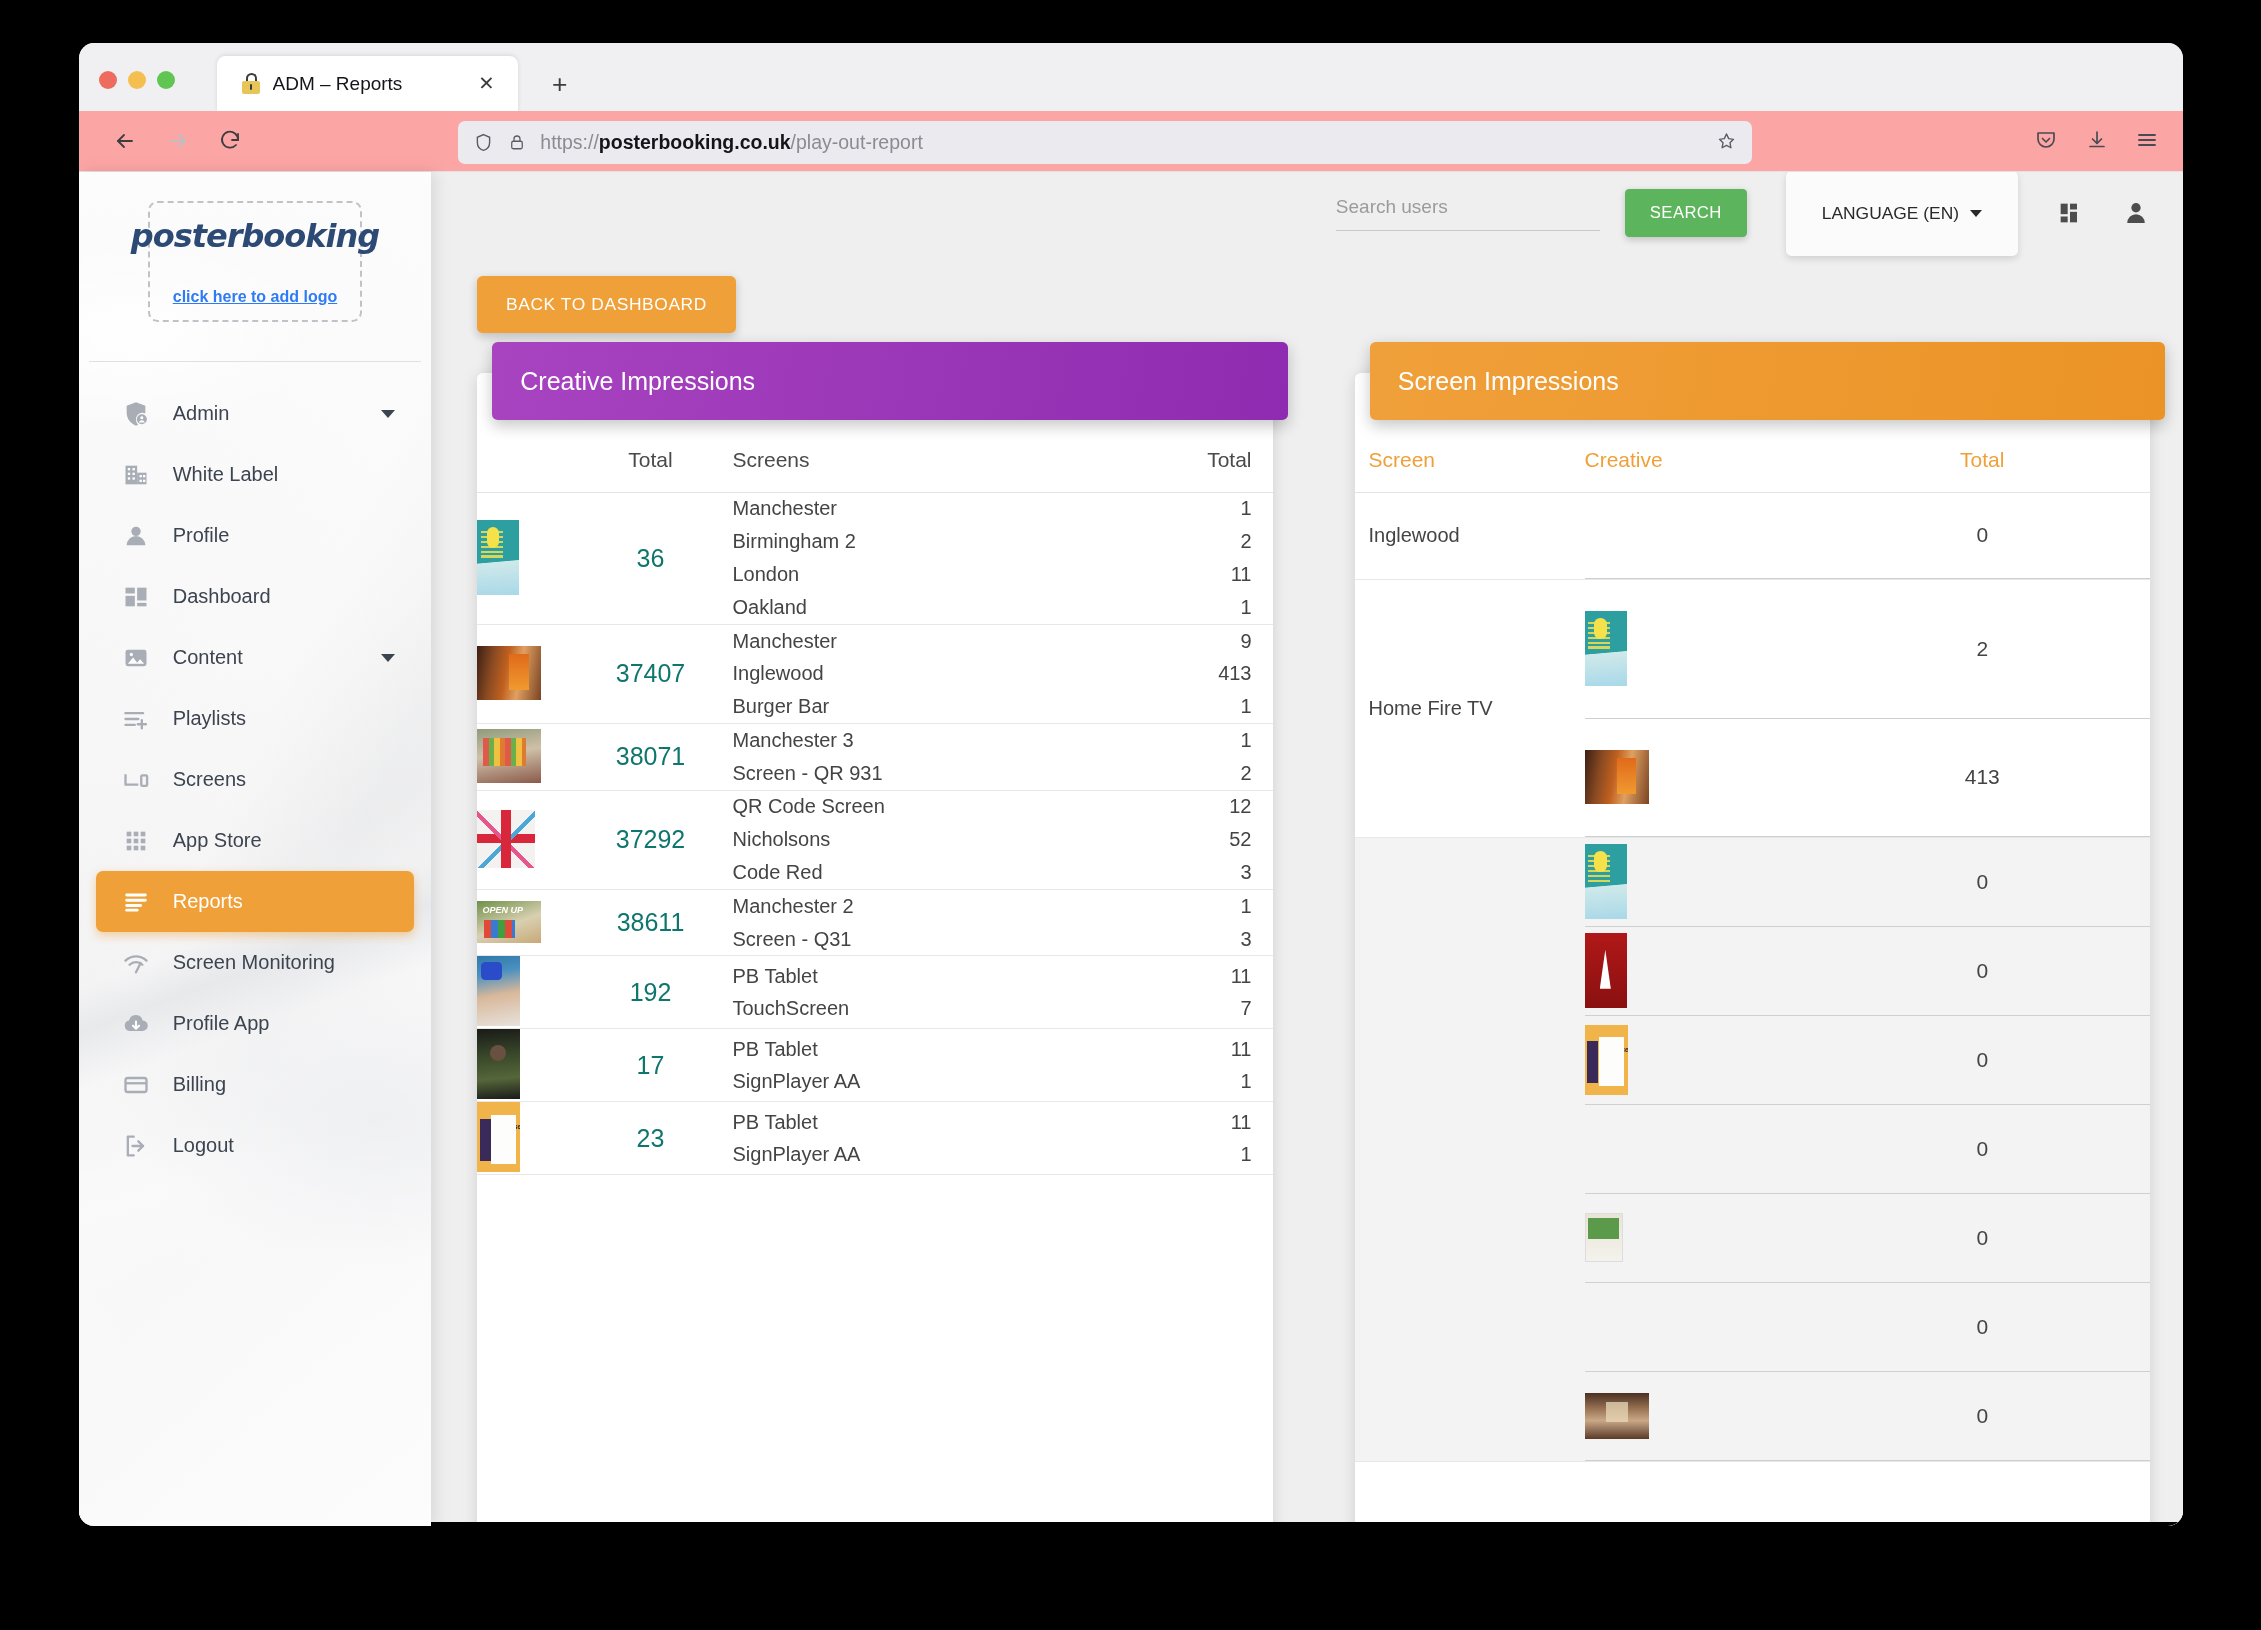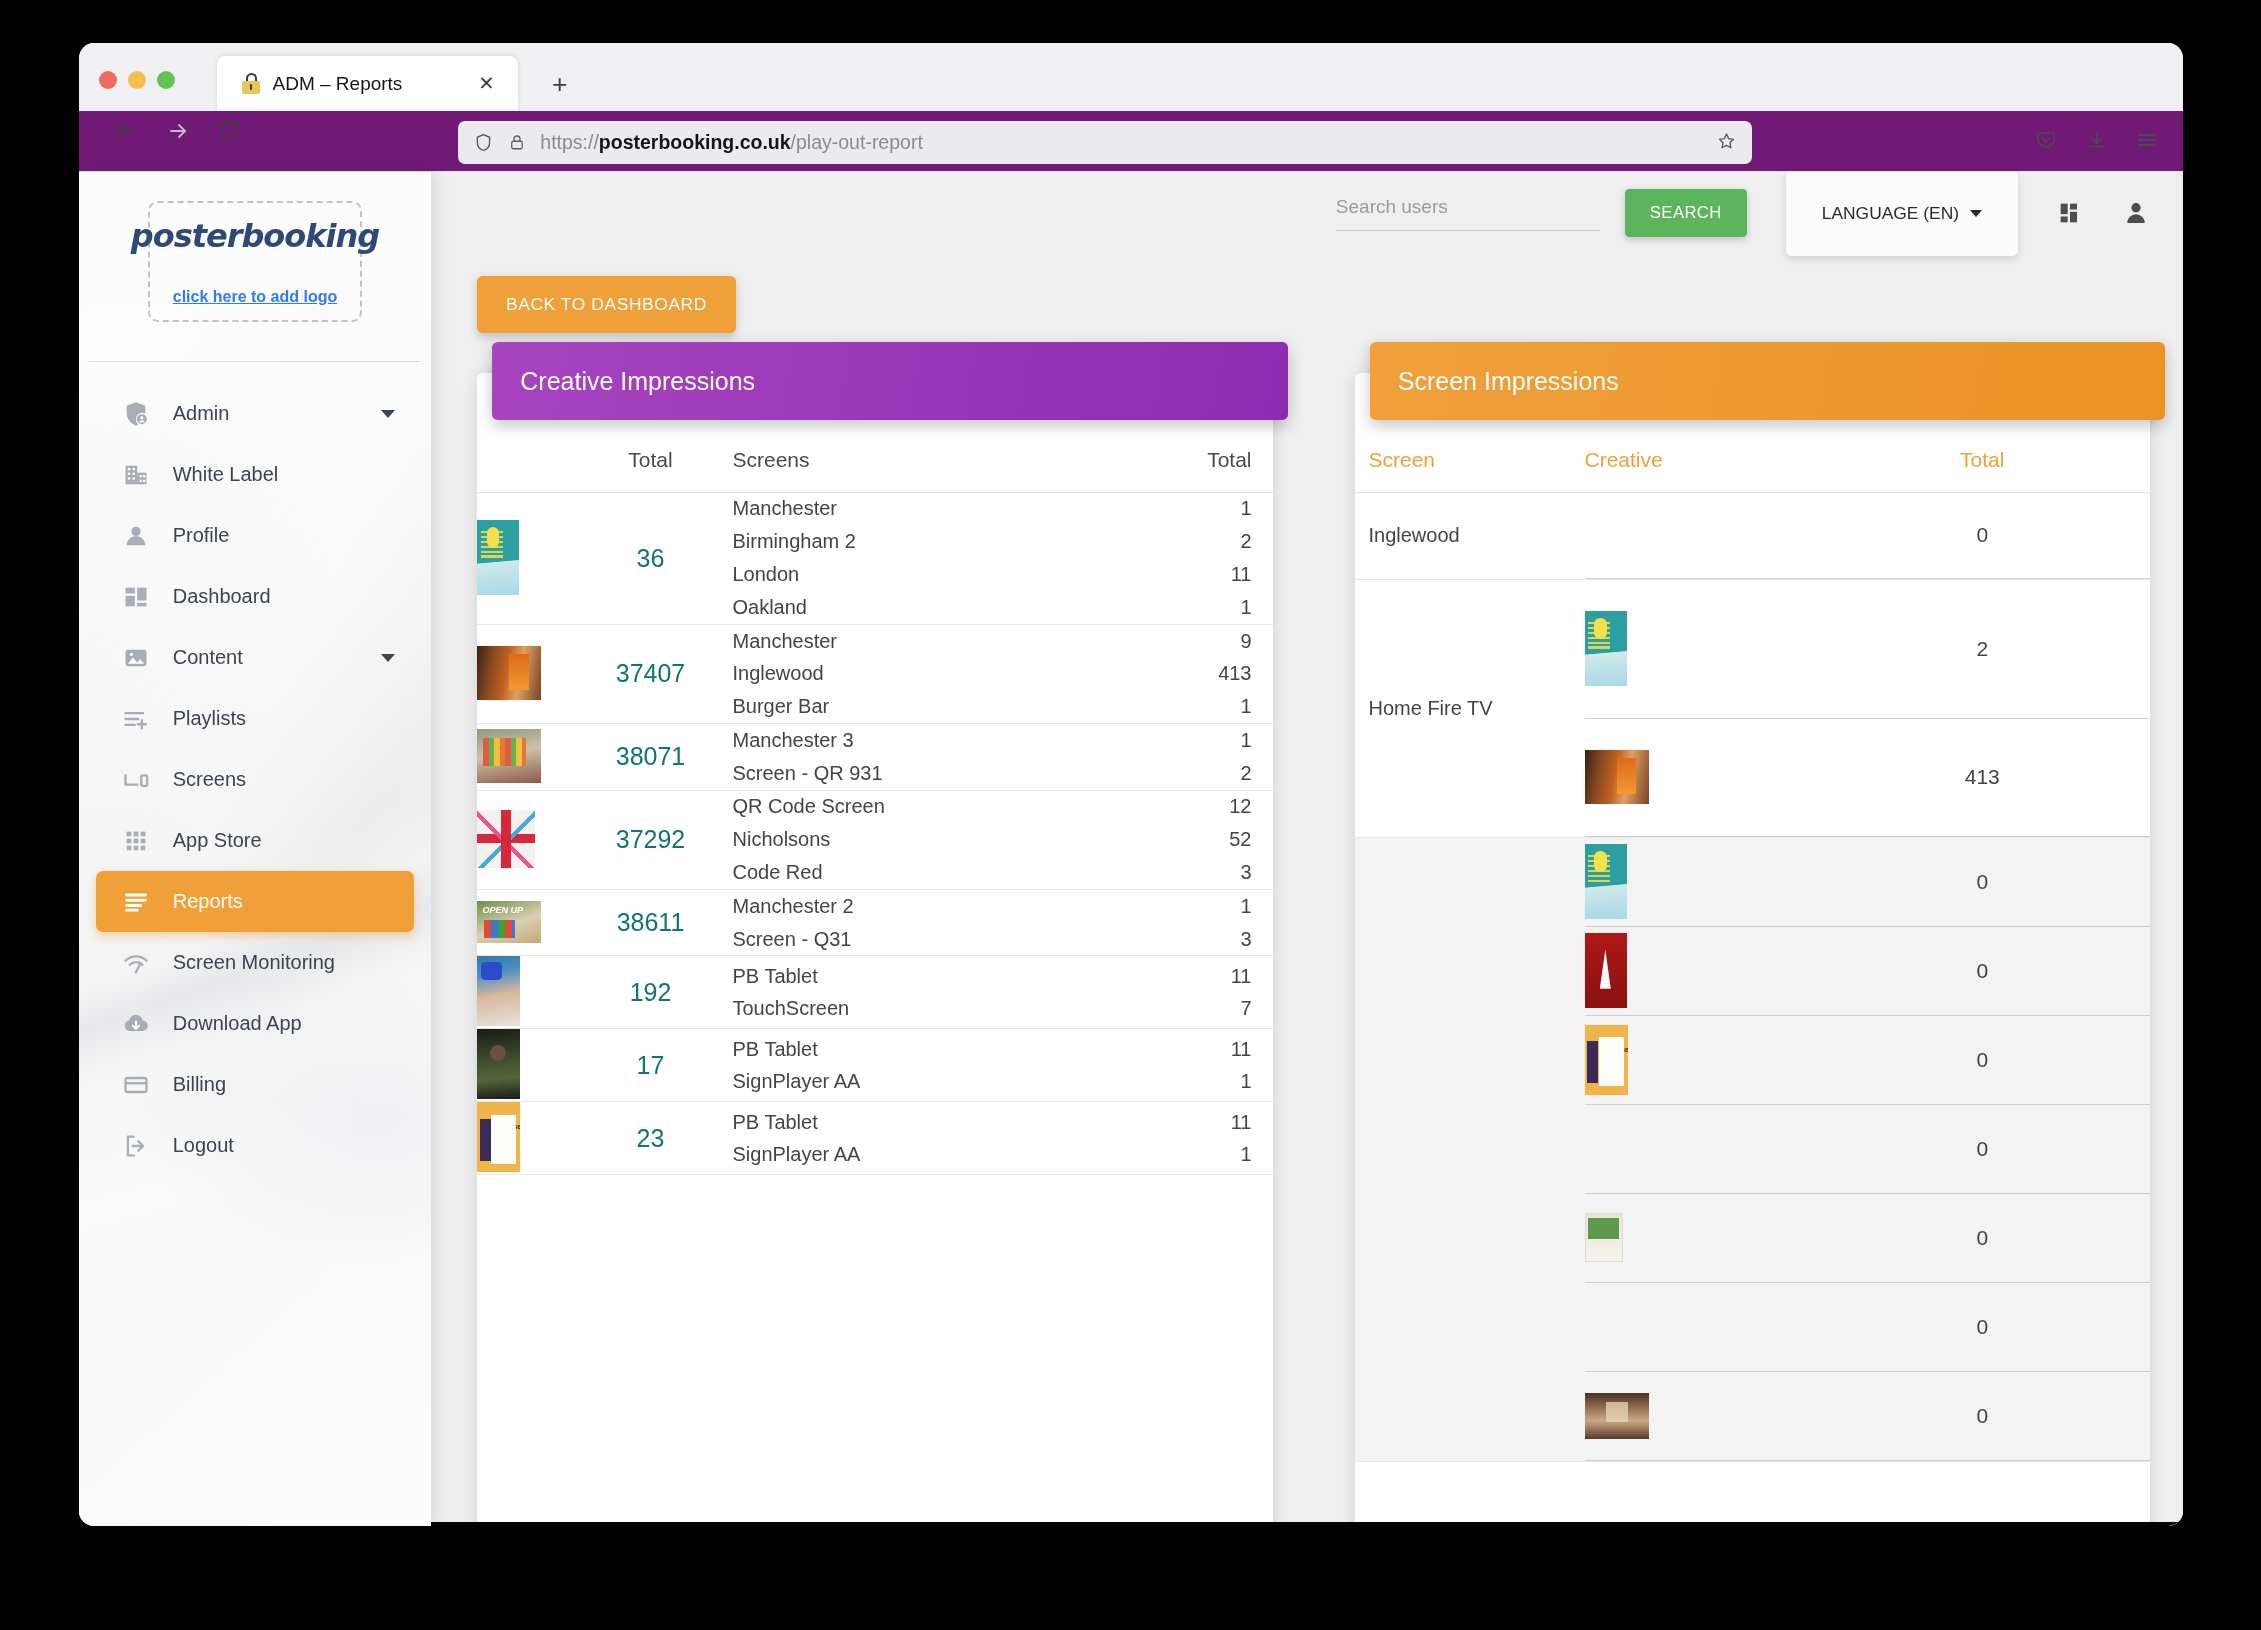--- a/index.html
+++ b/index.html
@@ -76,22 +76,22 @@
     font-size:19.5px; color:#3d3d40; line-height:1;
   }
   .newtab{
     position:absolute; left:473px; top:28px;
     font-size:26.4px; color:#3d3d40; line-height:1;
   }
 
   
   .navbar{
     position:relative; height:61px;
-    background:#701a75;
-    display:flex; 
+    background:#fca5a5;
+    display:flex; align-items:center;
     border-bottom:0.7px solid #e2e2e6;
   }
   .nav-btn{
     width:40px; height:40px; margin-left:12.5px;
     display:flex;align-items:center;justify-content:center;
     color:#3d3d40;
   }
   .nav-btn.first{margin-left:26.4px;}
   .nav-btn svg{display:block;}
   .nav-btn.disabled{color:#bdbdc2;}
@@ -592,21 +592,21 @@
           <span class="lbl">Screen Monitoring</span>
         </div>
 
         <div class="nav-item">
           <span class="ico">
             <svg width="28" height="28" viewBox="0 0 24 24" fill="currentColor">
                 <path d="M6.5 18A4.5 4.5 0 0 1 6 9.1 6 6 0 0 1 17.7 9 4.3 4.3 0 0 1 17.5 18z"></path>
                 <path d="M12 10v6m0 0l-2.6-2.6M12 16l2.6-2.6" stroke="#fff" stroke-width="1.8" fill="none" stroke-linecap="round"></path>
               </svg>
           </span>
-          <span class="lbl">Download App</span>
+          <span class="lbl">Profile App</span>
         </div>
 
         <div class="nav-item">
           <span class="ico">
             <svg width="28" height="28" viewBox="0 0 24 24" fill="none" stroke="currentColor" stroke-width="2">
                 <rect x="3" y="6" width="18" height="12" rx="2"></rect>
                 <path d="M3 10.5h18"></path>
               </svg>
           </span>
           <span class="lbl">Billing</span>

